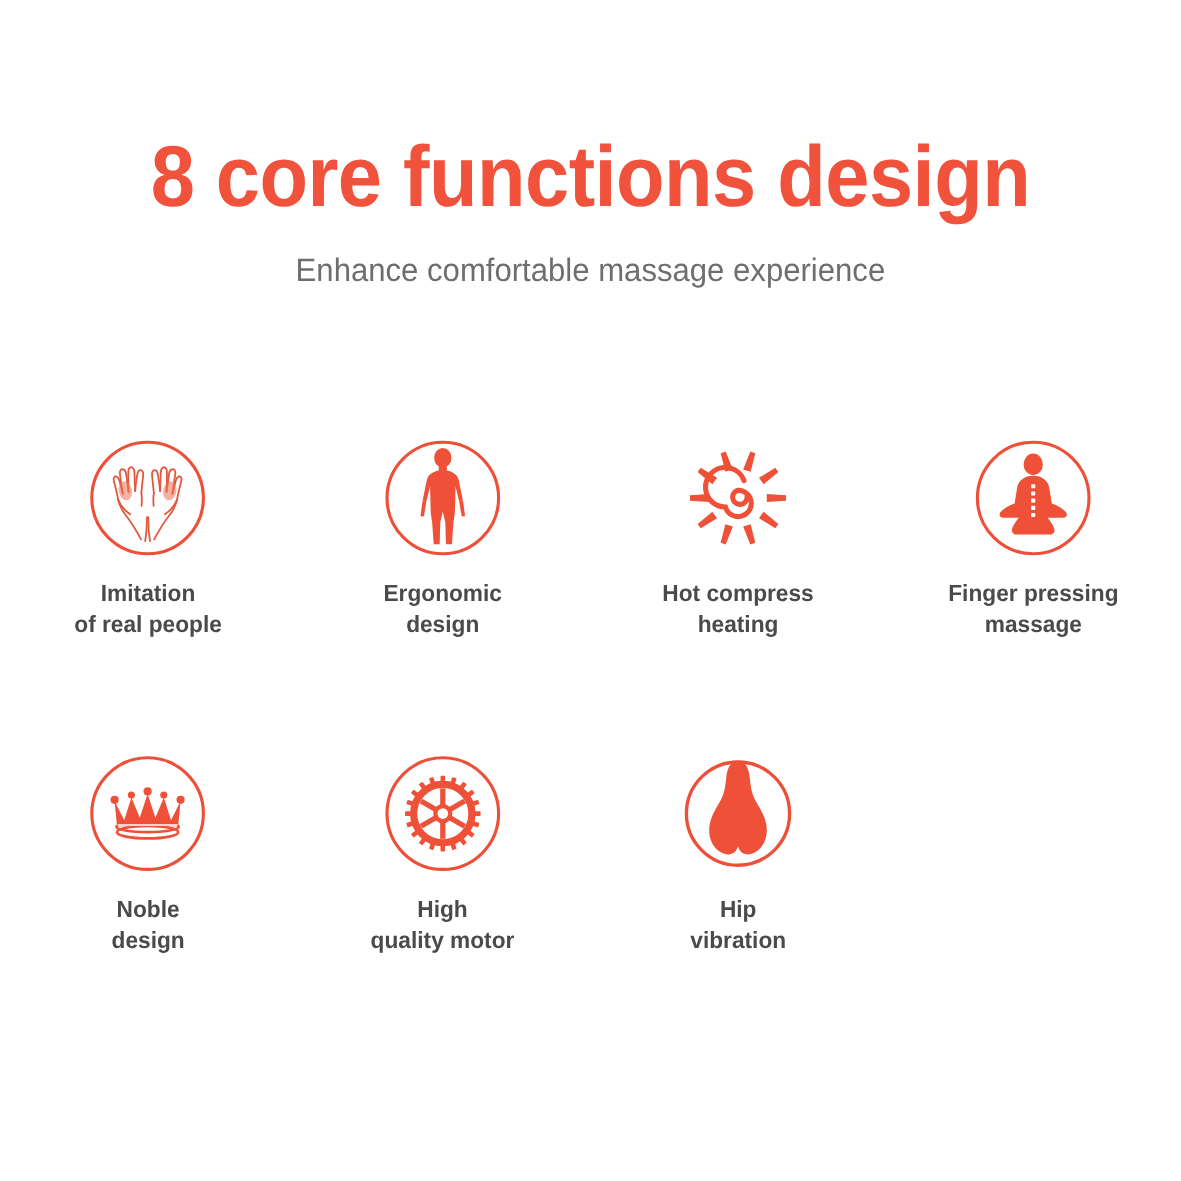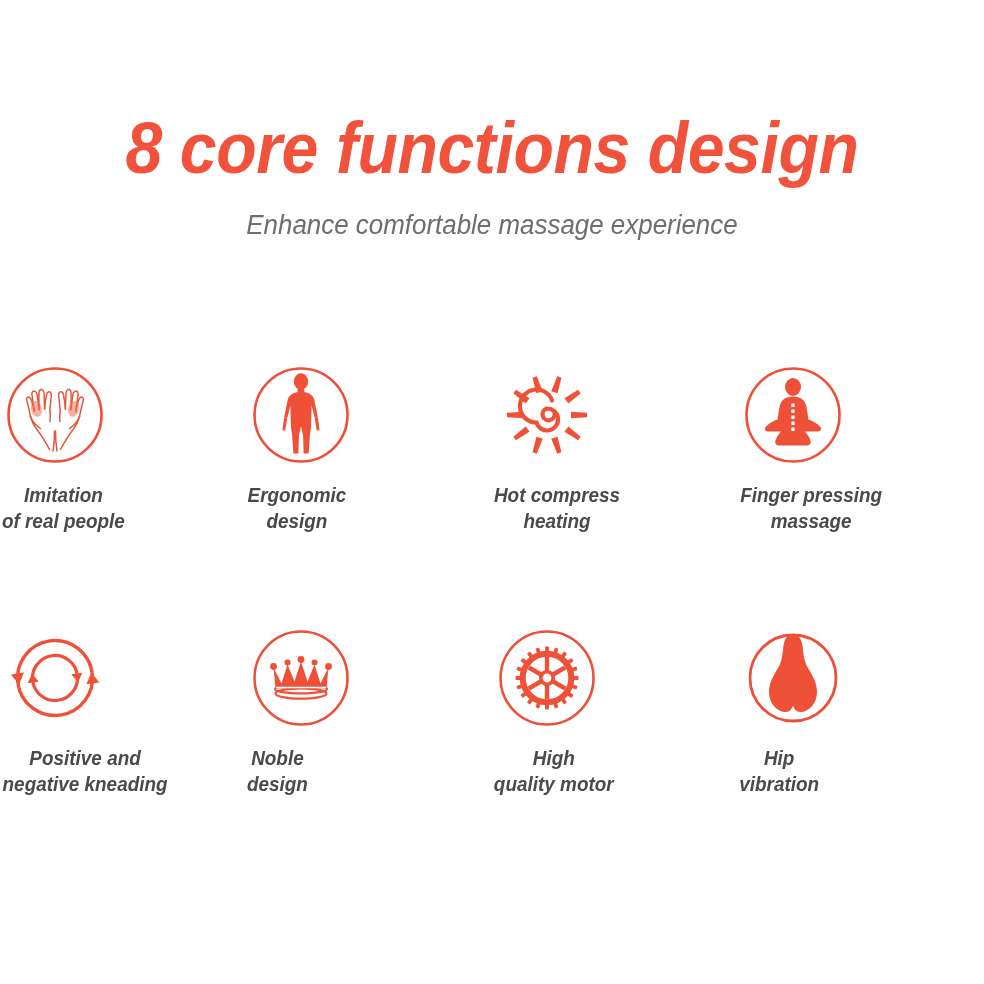--- a/index.html
+++ b/index.html
@@ -14,21 +14,20 @@
     -webkit-font-smoothing: antialiased;
     overflow: hidden;
   }
 
   .page {
     position: relative;
     width: 984px;
     height: 984px;
     background: #ffffff;
     box-sizing: border-box;
-    font-style: italic;
   }
 
   
   .header {
     text-align: center;
     padding-top: 112px;
   }
   .title {
     font-family: "Liberation Sans Narrow", "Liberation Sans", sans-serif;
     font-size: 72px;
@@ -60,21 +59,21 @@
     top: 330px;
     width: 984px;
     display: grid;
     grid-template-columns: repeat(4, 1fr);
     grid-template-rows: 265px 265px;
     row-gap: 0px;
   }
   .cell {
     display: flex;
     flex-direction: column;
-    align-items: flex-start;
+    align-items: center;
     justify-content: flex-start;
   }
   .icon-wrap {
     width: 110px;
     height: 110px;
     display: flex;
     align-items: center;
     justify-content: center;
     margin-top: 30px;
   }
@@ -250,48 +249,20 @@
             <rect x="48.3" y="50.5" width="3.4" height="3.4" rx="0.6"></rect>
             <rect x="48.3" y="56.5" width="3.4" height="3.4" rx="0.6"></rect>
             <rect x="48.3" y="62.5" width="3.4" height="3.4" rx="0.6"></rect>
           </g>
         </svg>
       </div>
       <div class="cell-label">Finger pressing
 massage</div>
     </div>
 
-    <div class="cell row2">
-      <div class="icon-wrap">
-        <svg width="100" height="100" viewBox="0 0 100 100">
-          <g fill="none" stroke="#EE5137" stroke-width="3.4" stroke-linecap="butt">
-
-            <path d="M12.5 50 A37.5 37.5 0 0 1 87.5 50" transform="rotate(-8 50 50)"></path>
-            <path d="M87.5 50 A37.5 37.5 0 0 1 12.5 50" transform="rotate(-8 50 50)"></path>
-          </g>
-
-          <g fill="#EE5137">
-            <path d="M12.8 44.5 L19.4 55.5 L6.2 55.5 Z" transform="rotate(172 13.0 50.5)"></path>
-            <path d="M87.2 44.5 L93.8 55.5 L80.6 55.5 Z" transform="rotate(-8 87.0 50.5)"></path>
-          </g>
-          <g fill="none" stroke="#EE5137" stroke-width="3.2" stroke-linecap="butt">
-
-            <path d="M27.5 50 A22.5 22.5 0 0 1 72.5 50" transform="rotate(172 50 50)"></path>
-            <path d="M72.5 50 A22.5 22.5 0 0 1 27.5 50" transform="rotate(172 50 50)"></path>
-          </g>
-
-          <g fill="#EE5137">
-            <path d="M27.6 45.5 L33.2 54.5 L22.0 54.5 Z" transform="rotate(-8 27.6 50)"></path>
-            <path d="M72.4 45.5 L78.0 54.5 L66.8 54.5 Z" transform="rotate(172 72.4 50)"></path>
-          </g>
-        </svg>
-      </div>
-      <div class="cell-label">Positive and
-negative kneading</div>
-    </div>
 
     <div class="cell row2">
       <div class="icon-wrap">
         <svg width="100" height="100" viewBox="0 0 100 100">
           <circle cx="50" cy="50" r="46.5" fill="none" stroke="#EE4F38" stroke-width="2.6"></circle>
 
           <g fill="#EE5137">
             <path d="M22.5 39.5
                      L30.5 55.5
                      L36.5 36.5

